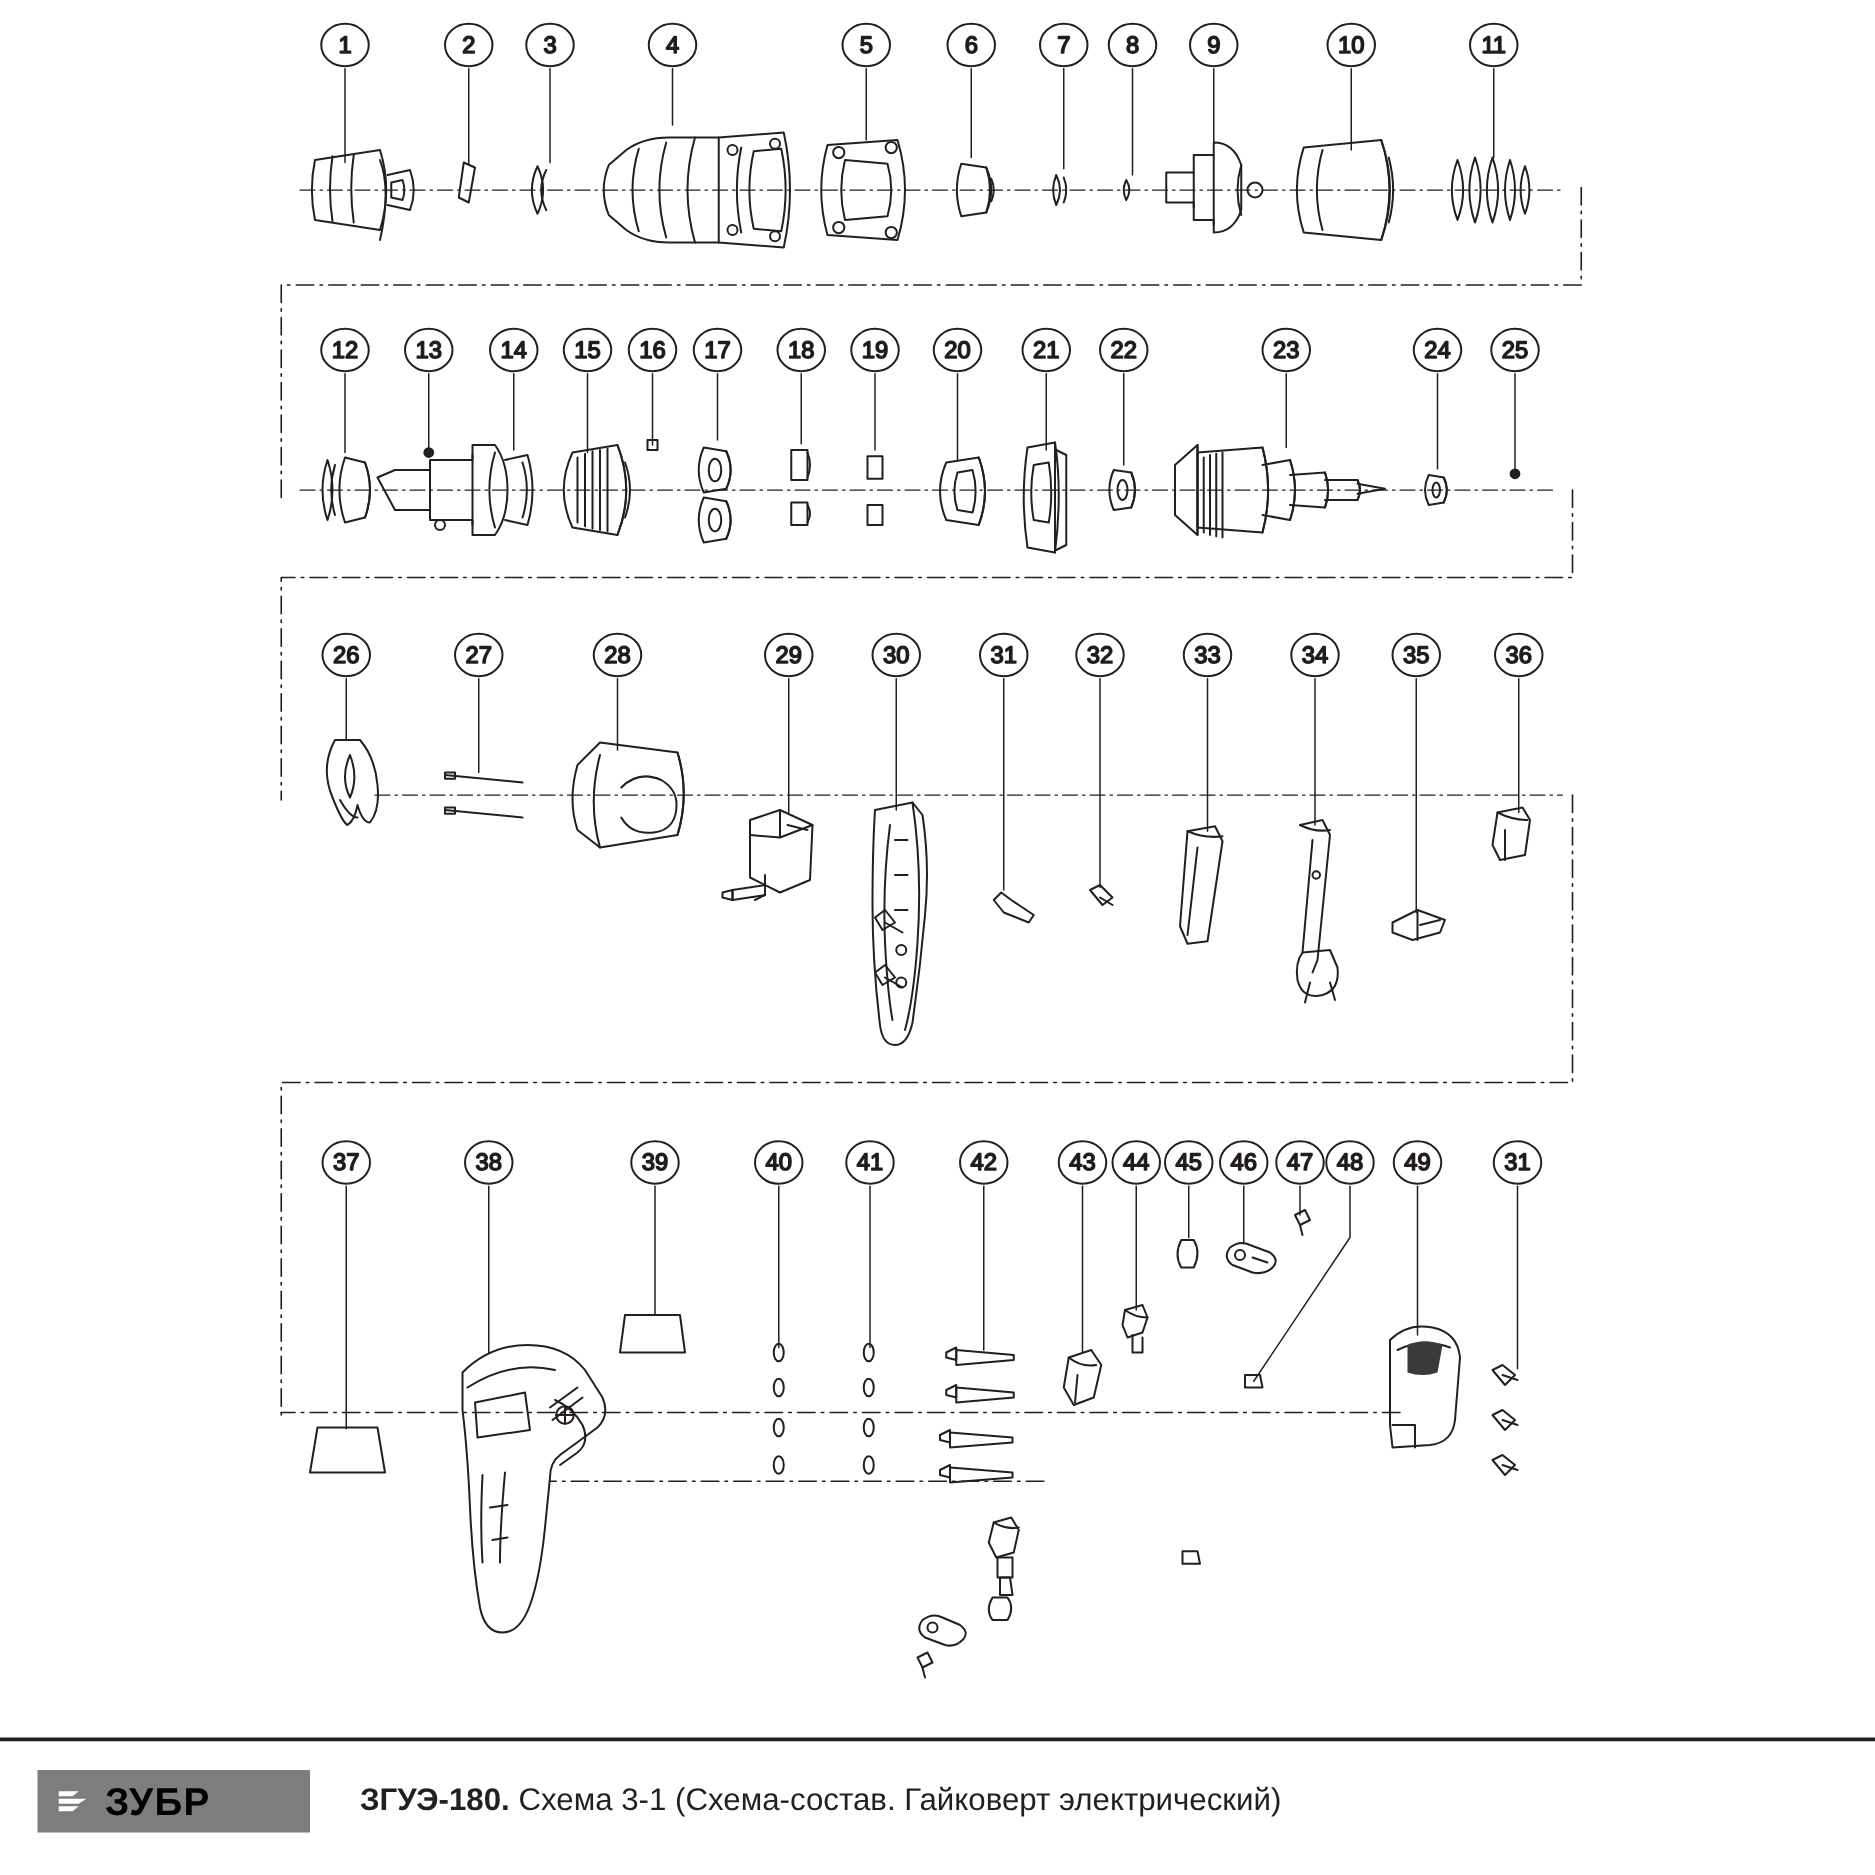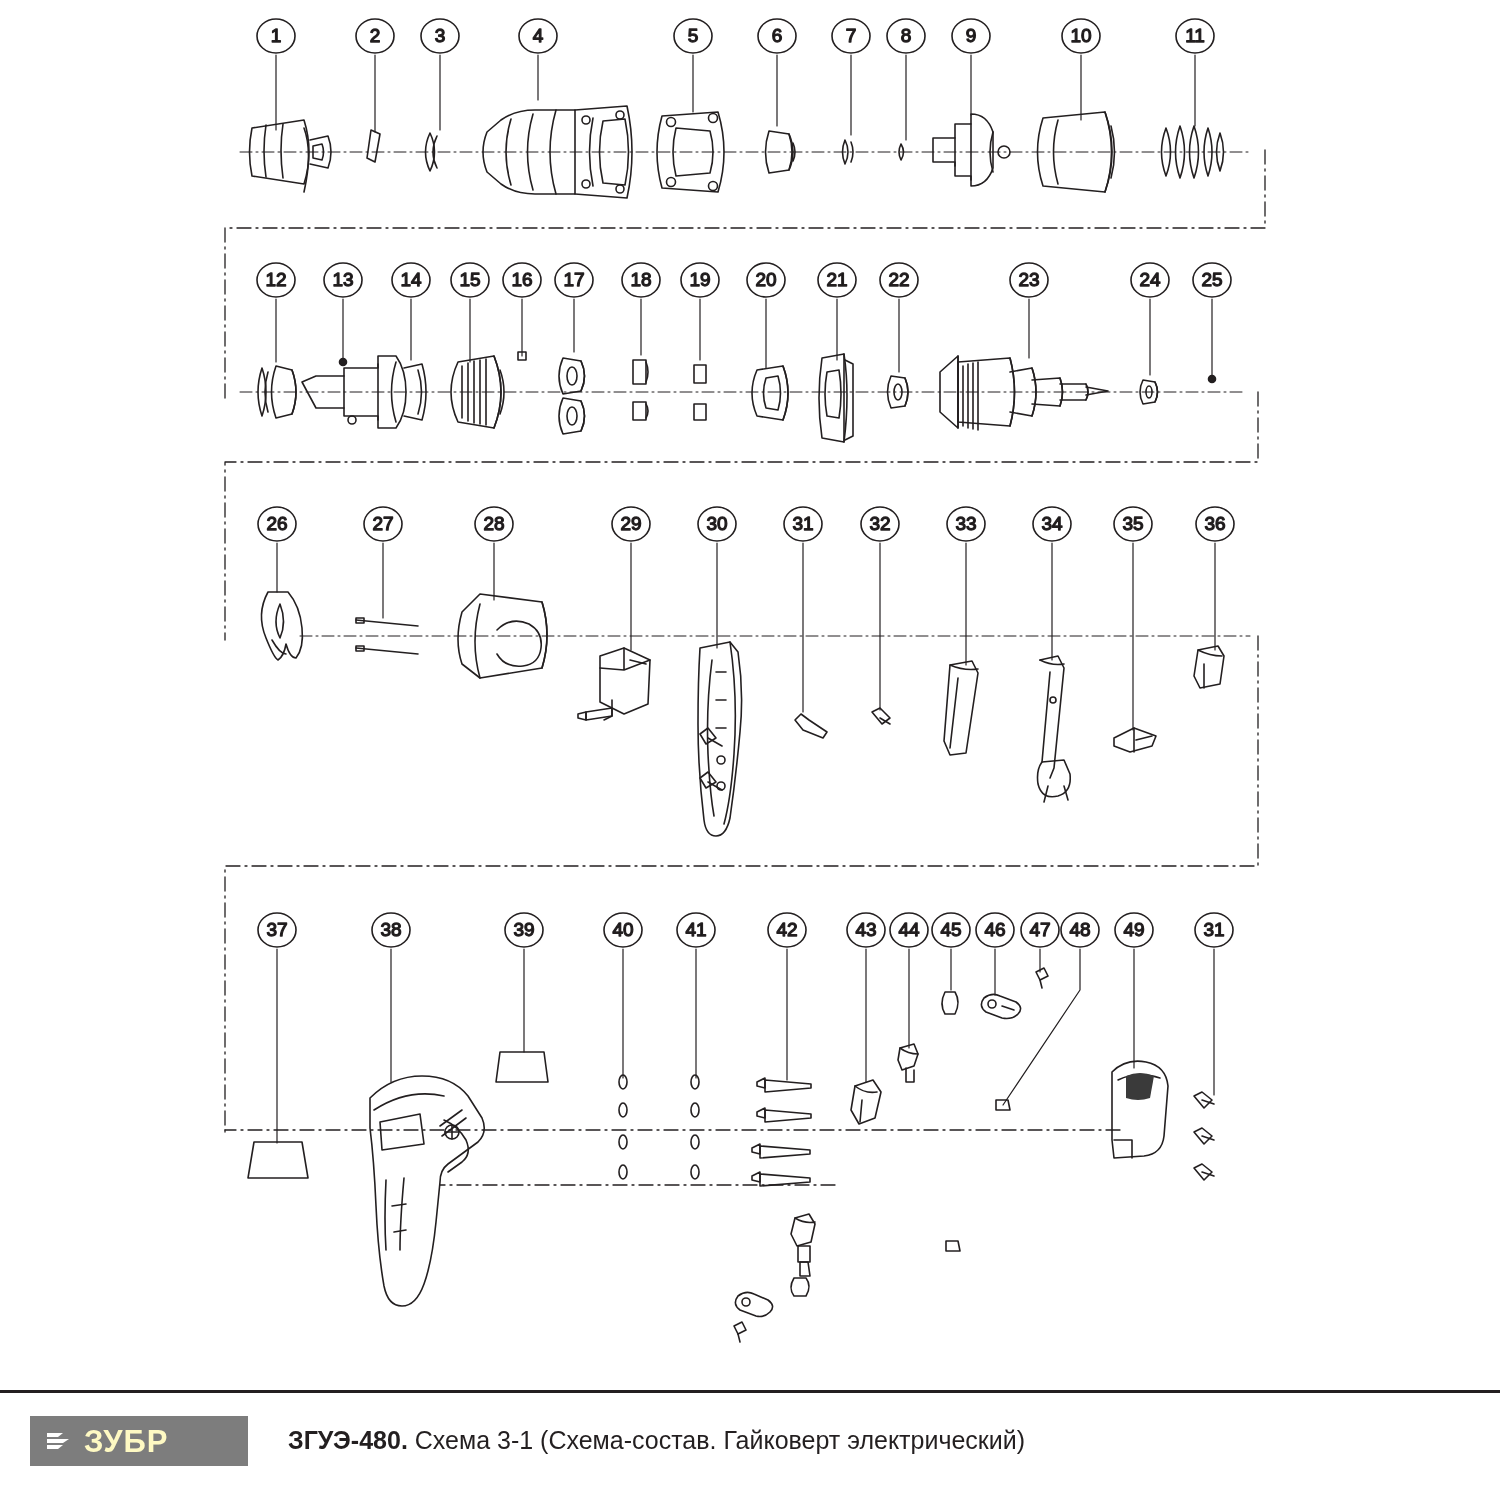--- a/index.html
+++ b/index.html
@@ -62,21 +62,21 @@
     gap: 10px;
     padding-left: 14px;
     box-sizing: border-box;
   }
   #brand .mark {
     width: 30px;
     height: 30px;
     flex: 0 0 auto;
   }
   #brand .wordmark {
-    color: #fef9c3;
+    color: #000000;
     font-size: 31px;
     font-weight: bold;
     letter-spacing: 1px;
     font-family: "Liberation Sans", sans-serif;
     line-height: 1;
   }
   #caption {
     position: absolute;
     left: 288px;
     top: 36px;
@@ -732,18 +732,18 @@
     <div id="footer-rule"></div>
     <div id="brand">
       <svg class="mark" viewBox="0 0 30 30">
         <path d="M3 7 h16 l-5 4 h-11 z" fill="#ffffff"></path>
         <path d="M3 13 h22 l-6 4 h-16 z" fill="#ffffff"></path>
         <path d="M3 19 h16 l-5 4 h-11 z" fill="#ffffff"></path>
       </svg>
       <div class="wordmark">ЗУБР</div>
     </div>
     <div id="caption">
-      <span class="model">ЗГУЭ-480.</span>
+      <span class="model">ЗГУЭ-180.</span>
       <span>Схема 3-1 (Схема-состав. Гайковерт электрический)</span>
     </div>
   </div>
 
 </div>
 
 </body></html>

